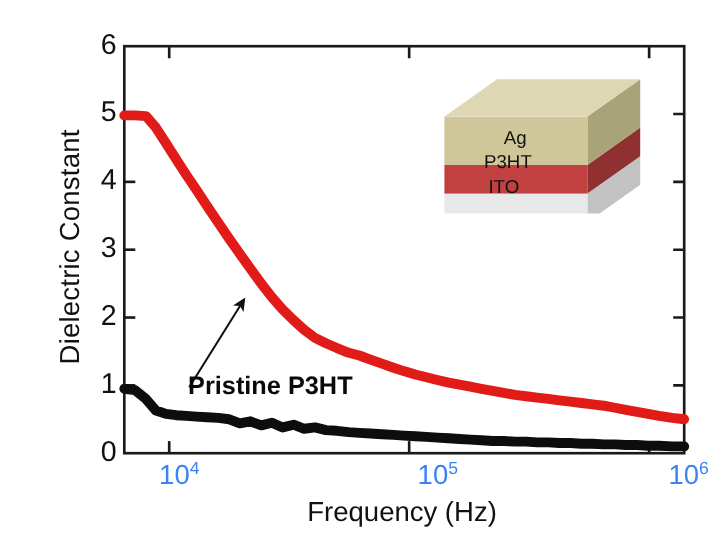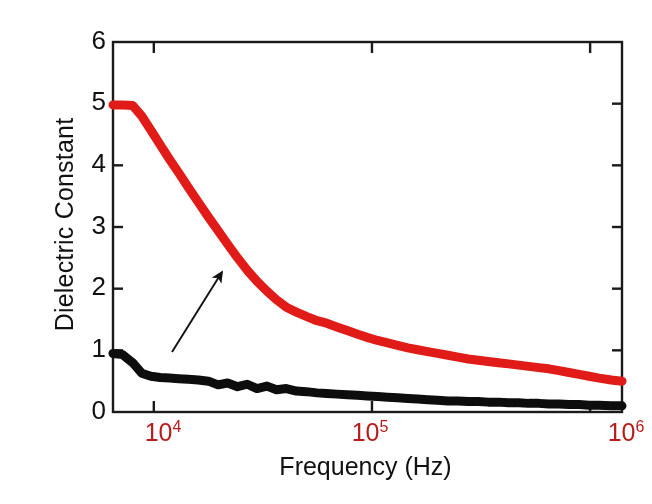--- a/index.html
+++ b/index.html
@@ -16,21 +16,21 @@
   .xlabel{
     position:absolute;left:0;top:452px;width:652px;text-align:center;
     font-size:25px;color:#111;padding-left:79px;box-sizing:border-box;
   }
   .ytick{
     position:absolute;right:0;width:40px;text-align:right;
     font-size:26px;color:#111;transform:translateY(-17px);
   }
   .yticks{position:absolute;left:62px;top:0;width:44px;height:504px;}
   .xtick{
-    position:absolute;top:418px;font-size:25px;color:#b91c1c;
+    position:absolute;top:418px;font-size:25px;color:#3b82f6;
     transform:translateX(-50%);white-space:nowrap;
   }
   .xtick sup{font-size:16px;vertical-align:super;line-height:0;}
 
   .plot-svg{position:absolute;left:0;top:0;}
 
   .series-label{
     position:absolute;font-weight:bold;font-size:23px;color:#0a0a0a;
     white-space:nowrap;
   }
@@ -59,21 +59,21 @@
     <div class="ytick" style="top:165px">4</div>
     <div class="ytick" style="top:227px">3</div>
     <div class="ytick" style="top:288px">2</div>
     <div class="ytick" style="top:350px">1</div>
     <div class="ytick" style="top:412px">0</div>
   </div>
 
   <div class="xtick" style="left:163px">
     <span>10</span><sup>4</sup>
   </div>
-  <div class="xtick" style="left:370px">
+  <div class="xtick" style="left:398px">
     <span>10</span><sup>5</sup>
   </div>
   <div class="xtick" style="left:626px">
     <span>10</span><sup>6</sup>
   </div>
 
   <div class="xlabel">Frequency (Hz)</div>
 
   <svg class="plot-svg" width="652" height="504">
     <g id="axis-frame">
@@ -104,15 +104,32 @@
     <g id="annotation-arrow">
       <defs>
         <marker id="arrowhead" markerWidth="7" markerHeight="7" refX="5.4" refY="3" orient="auto">
           <path d="M0,0 L6.4,3 L0,6 L1.6,3 z" fill="#111"></path>
         </marker>
       </defs>
       <line x1="172" y1="352" x2="222" y2="272" stroke="#111" stroke-width="1.9" marker-end="url(#arrowhead)"></line>
     </g>
   </svg>
 
+  <div class="series-label" id="lbl-pristine">Pristine P3HT</div>
 
+  <div class="inset">
+    <svg width="212" height="132">
+      <g id="stack-shapes">
+          <polygon points="136,114 184,80 184,106 136,140" fill="#c2c2c2"></polygon>
+          <rect x="6" y="114" width="130" height="26" fill="#e8e8e8"></rect>
+          <polygon points="136,88 184,54 184,80 136,114" fill="#8f3130"></polygon>
+          <rect x="6" y="88" width="130" height="26" fill="#c0413f"></rect>
+          <polygon points="136,44 184,10 184,54 136,88" fill="#a9a378"></polygon>
+          <rect x="6" y="44" width="130" height="44" fill="#cfc79a"></rect>
+          <polygon points="6,44 54,10 184,10 136,44" fill="#ddd7b4"></polygon>
+        </g>
+    </svg>
+    <div class="inset-lbl" id="inset-ag">Ag</div>
+    <div class="inset-lbl" id="inset-p3ht">P3HT</div>
+    <div class="inset-lbl" id="inset-ito">ITO</div>
+  </div>
 
 </div>
 
 </body></html>

